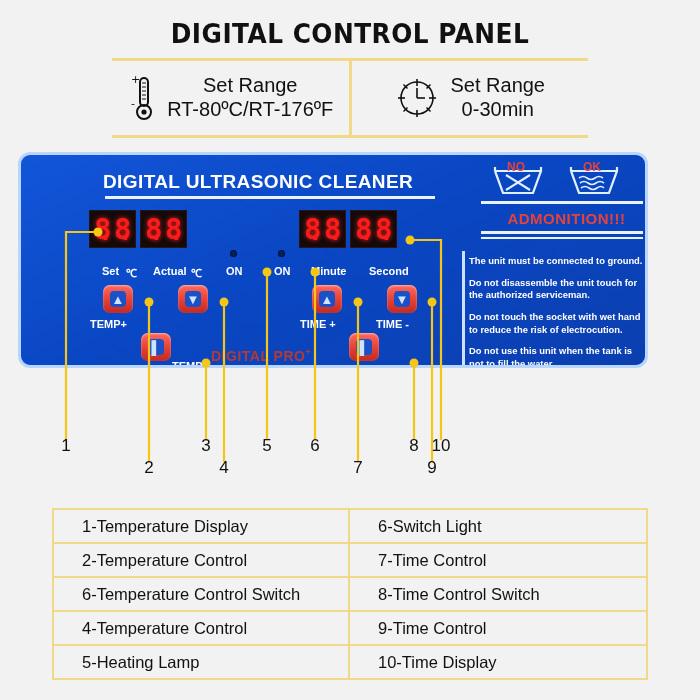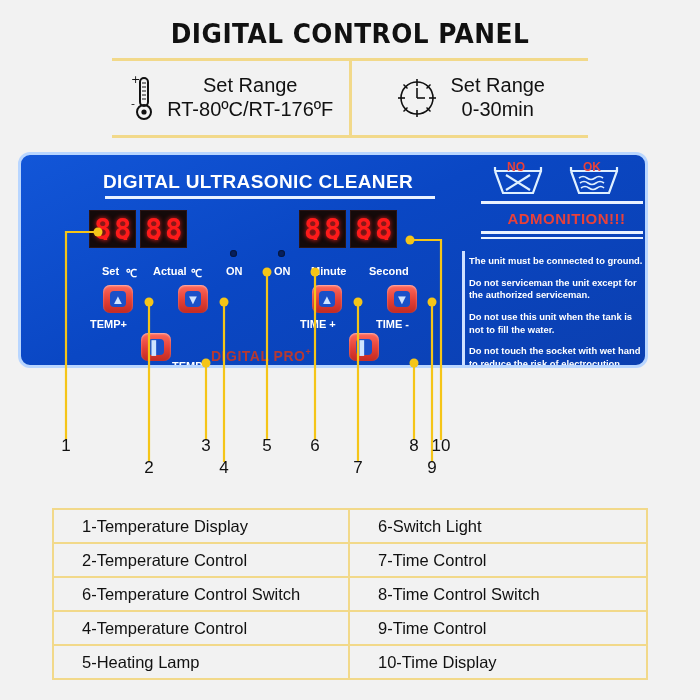--- a/index.html
+++ b/index.html
@@ -290,23 +290,23 @@
 
   <div class="adm-rule" style="left:460px; top:46px; width:162px;"></div>
   <div class="adm-title">ADMONITION!!!</div>
   <div class="adm-rule" style="left:460px; top:76px; width:162px;"></div>
   <div class="adm-rule" style="left:460px; top:82px; width:162px; height:2px;"></div>
 
   <div class="adm-sidebar"></div>
 
   <div class="adm-body">
     <p>The unit must be connected to ground.</p>
-    <p>Do not serviceman the unit except for the authorized serviceman.</p>
+    <p>Do not disassemble the unit touch for the authorized serviceman.</p>
+    <p>Do not touch the socket with wet hand to reduce the risk of electrocution.</p>
     <p>Do not use this unit when the tank is not to fill the water.</p>
-    <p>Do not touch the socket with wet hand to reduce the risk of electrocution.</p>
   </div>
 
 </div>
 
 <svg class="callout-layer">
   <g stroke="#f5c518" stroke-width="2.2" fill="none">
 
     <path d="M98 232 L66 232 L66 440"></path>
 
     <path d="M149 302 L149 462"></path>

